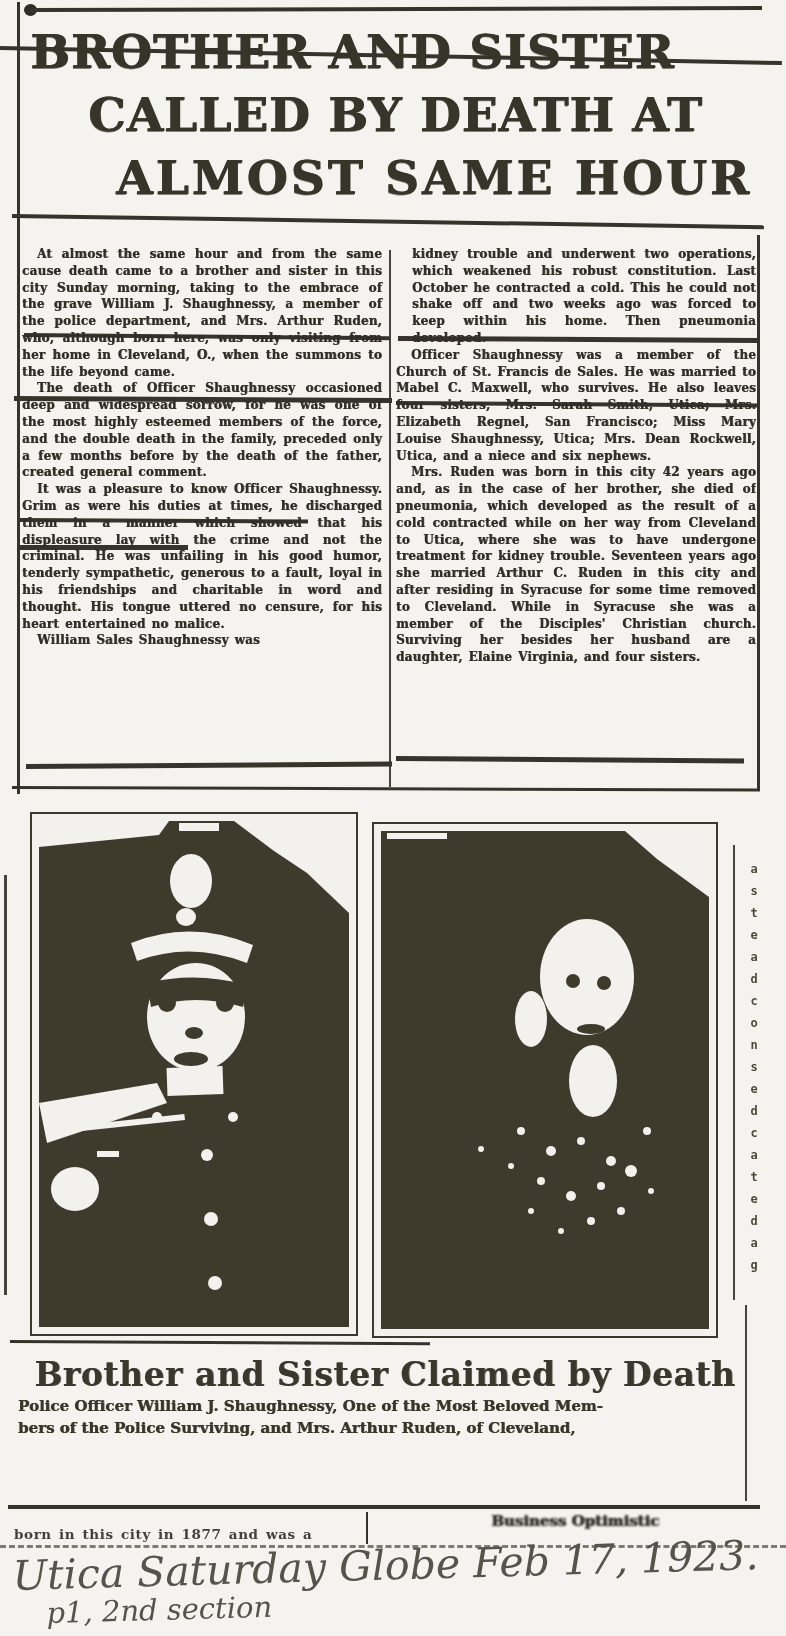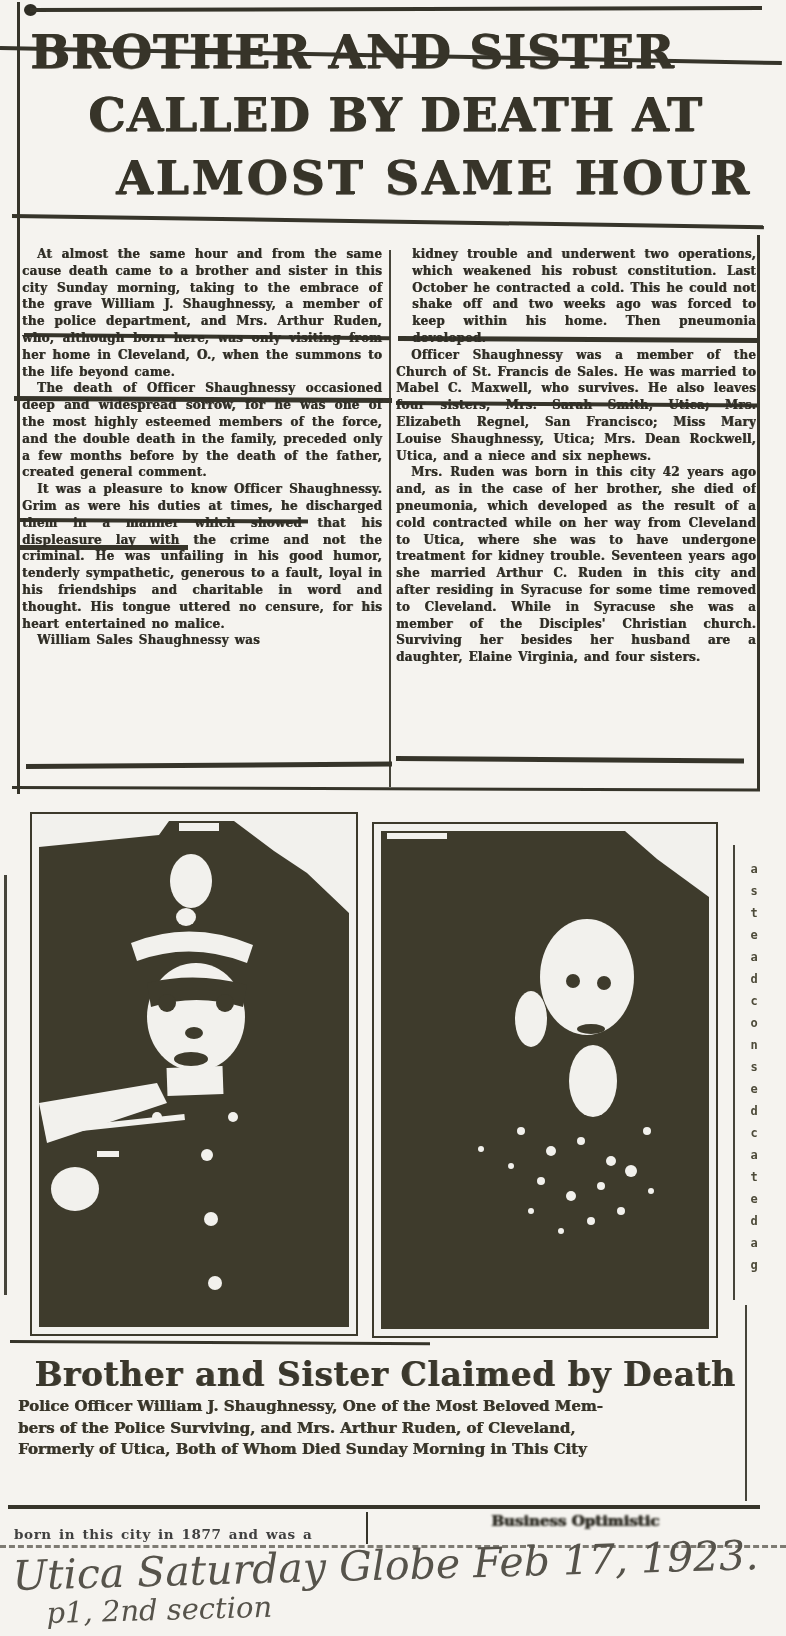--- a/index.html
+++ b/index.html
@@ -189,21 +189,20 @@
       <circle cx="150" cy="380" r="3" fill="#f2f1ed"></circle>
       <circle cx="266" cy="300" r="4" fill="#f2f1ed"></circle>
       <circle cx="100" cy="318" r="3" fill="#f2f1ed"></circle>
     </svg>
   </div>
 
   <div class="caption-title">Brother and Sister Claimed by Death</div>
   <div class="caption-body">
     <div>Police Officer William J. Shaughnessy, One of the Most Beloved Mem-</div>
     <div>bers of the Police Surviving, and Mrs. Arthur Ruden, of Cleveland,</div>
-    <div>Formerly of Utica, Both of Whom Died Sunday Morning in This City</div>
   </div>
 
   <div class="frag-left">born in this city in 1877 and was a</div>
   <div class="frag-right">Business Optimistic</div>
 
   <div class="edge-letters">asteadconsedcatedag</div>
 
   <div class="hand hand1">Utica Saturday Globe Feb 17, 1923.</div>
   <div class="hand hand2">p1, 2nd section</div>
 

